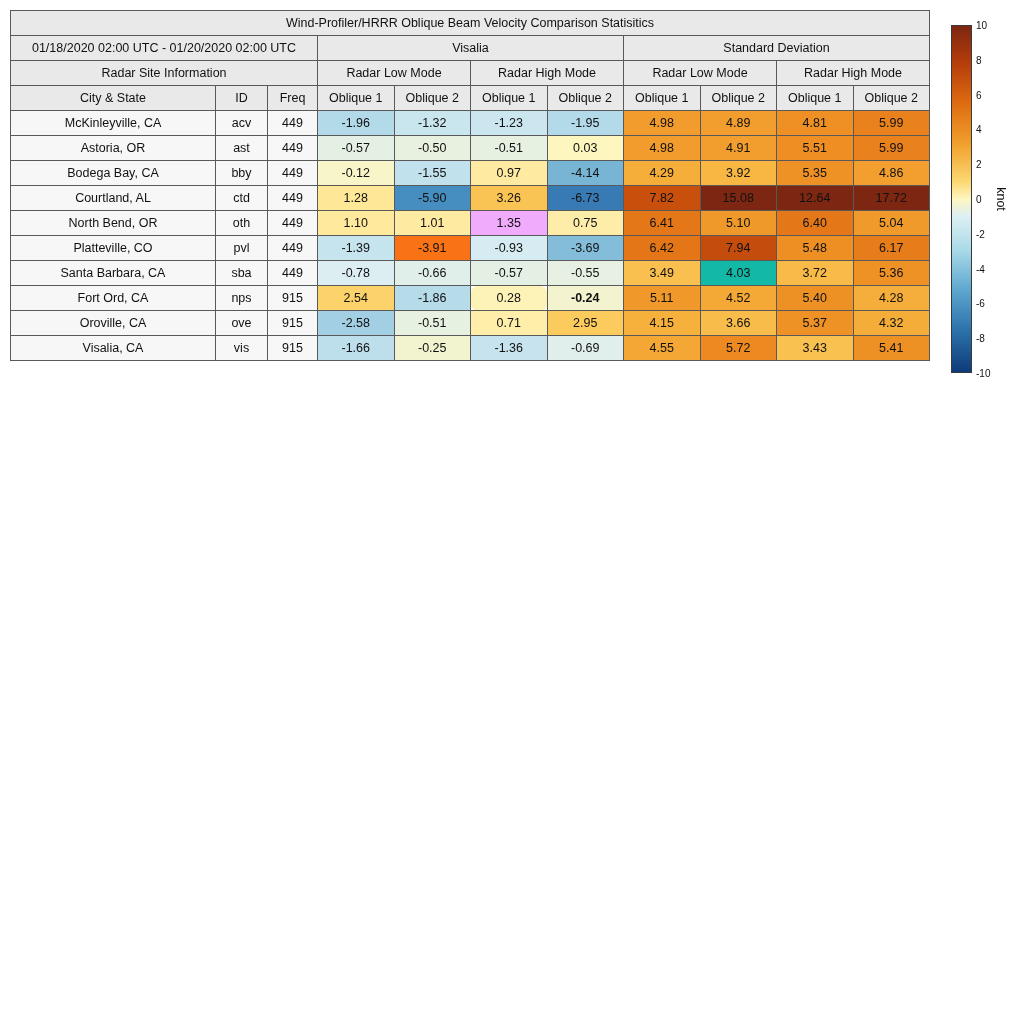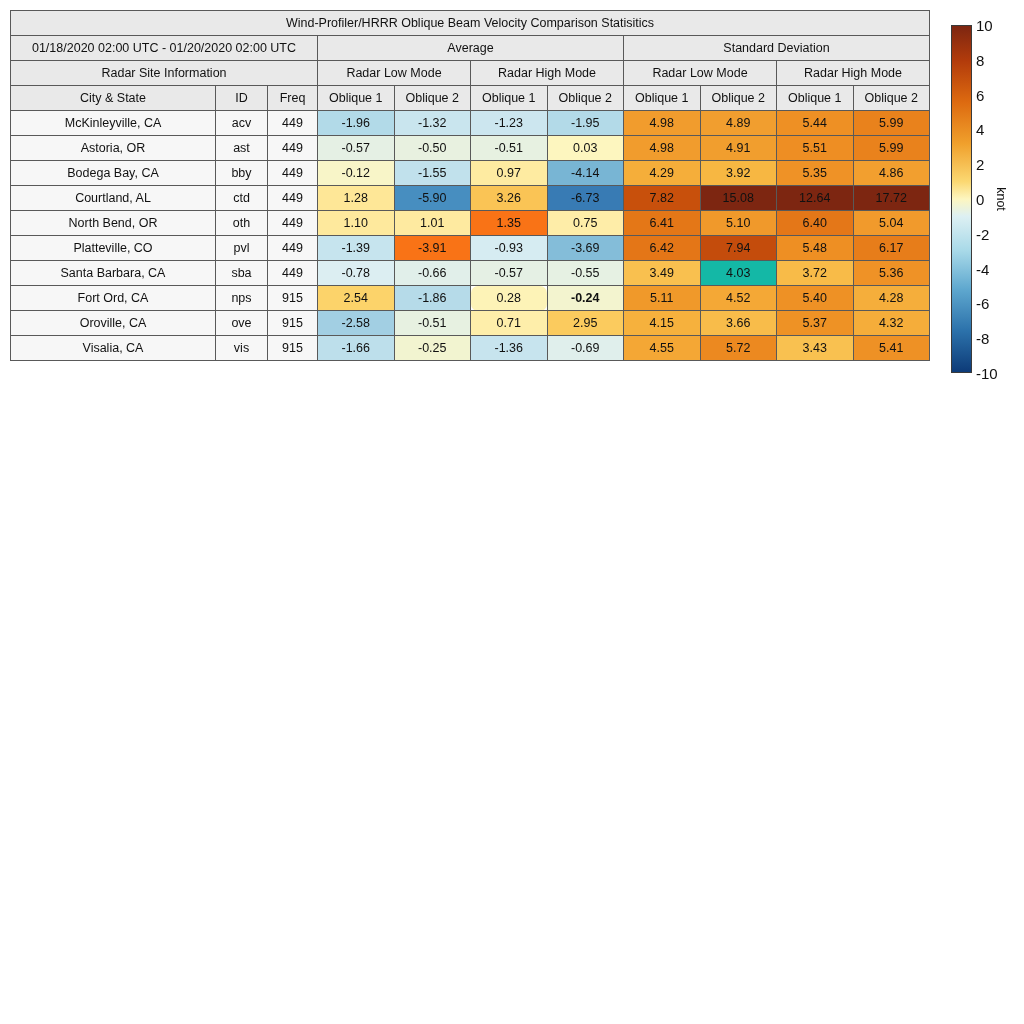--- a/index.html
+++ b/index.html
@@ -80,21 +80,21 @@
       #fdf6c0 50%,
       #ddf0f3 55%,
       #a8d9e8 65%,
       #5fa8cf 76%,
       #2c72ab 88%,
       #0d3b78 100%);
   }
   .cb-tick {
     position: absolute;
     left: 25px;
-    font-size: 15px;
+    font-size: 10px;
     color: #111111;
     transform: translateY(-50%);
     white-space: nowrap;
   }
   #cb-label {
     position: absolute;
     left: 50px;
     top: 174px;
     font-size: 12.5px;
     color: #111111;
@@ -121,21 +121,21 @@
         <col class="col-val">
         <col class="col-val">
         <col class="col-val">
     </colgroup>
     <thead>
       <tr>
         <td class="title-cell" colspan="11">Wind-Profiler/HRRR Oblique Beam Velocity Comparison Statisitics</td>
       </tr>
       <tr>
         <td class="daterange-cell" colspan="3">01/18/2020 02:00 UTC - 01/20/2020 02:00 UTC</td>
-        <td colspan="4">Average</td>
+        <td colspan="4">Visalia</td>
         <td colspan="4">Standard Deviation</td>
       </tr>
       <tr>
         <td colspan="3">Radar Site Information</td>
         <td colspan="2">Radar Low Mode</td>
         <td colspan="2">Radar High Mode</td>
         <td colspan="2">Radar Low Mode</td>
         <td colspan="2">Radar High Mode</td>
       </tr>
       <tr>
@@ -156,21 +156,21 @@
         <tr>
           <td class="site">McKinleyville, CA</td>
           <td class="site">acv</td>
           <td class="site">449</td>
           <td style="background: rgb(178, 218, 232);">-1.96</td>
           <td style="background: rgb(201, 229, 238);">-1.32</td>
           <td style="background: rgb(204, 230, 239);">-1.23</td>
           <td style="background: rgb(179, 218, 232);">-1.95</td>
           <td style="background: rgb(241, 156, 45);">4.98</td>
           <td style="background: rgb(241, 158, 47);">4.89</td>
-          <td style="background: rgb(238, 144, 36);">5.44</td>
+          <td style="background: rgb(238, 144, 36);">4.81</td>
           <td style="background: rgb(233, 130, 28);">5.99</td>
         </tr>
         <tr>
           <td class="site">Astoria, OR</td>
           <td class="site">ast</td>
           <td class="site">449</td>
           <td style="background: rgb(229, 240, 228);">-0.57</td>
           <td style="background: rgb(232, 241, 224);">-0.50</td>
           <td style="background: rgb(231, 241, 225);">-0.51</td>
           <td style="background: rgb(253, 246, 191);">0.03</td>
@@ -204,21 +204,21 @@
           <td style="background: rgb(125, 38, 17);">15.08</td>
           <td style="background: rgb(125, 38, 17);">12.64</td>
           <td style="background: rgb(125, 38, 17);">17.72</td>
         </tr>
         <tr>
           <td class="site">North Bend, OR</td>
           <td class="site">oth</td>
           <td class="site">449</td>
           <td style="background: rgb(254, 233, 157);">1.10</td>
           <td style="background: rgb(254, 234, 160);">1.01</td>
-          <td style="background: #f97316; margin-top: 33px;">1.35</td>
+          <td style="background: #f0abfc; margin-top: 33px;">1.35</td>
           <td style="background: rgb(254, 237, 168);">0.75</td>
           <td style="background: rgb(228, 119, 23);">6.41</td>
           <td style="background: rgb(240, 153, 43);">5.10</td>
           <td style="background: rgb(228, 119, 24);">6.40</td>
           <td style="background: rgb(241, 154, 44);">5.04</td>
         </tr>
         <tr>
           <td class="site">Platteville, CO</td>
           <td class="site">pvl</td>
           <td class="site">449</td>

